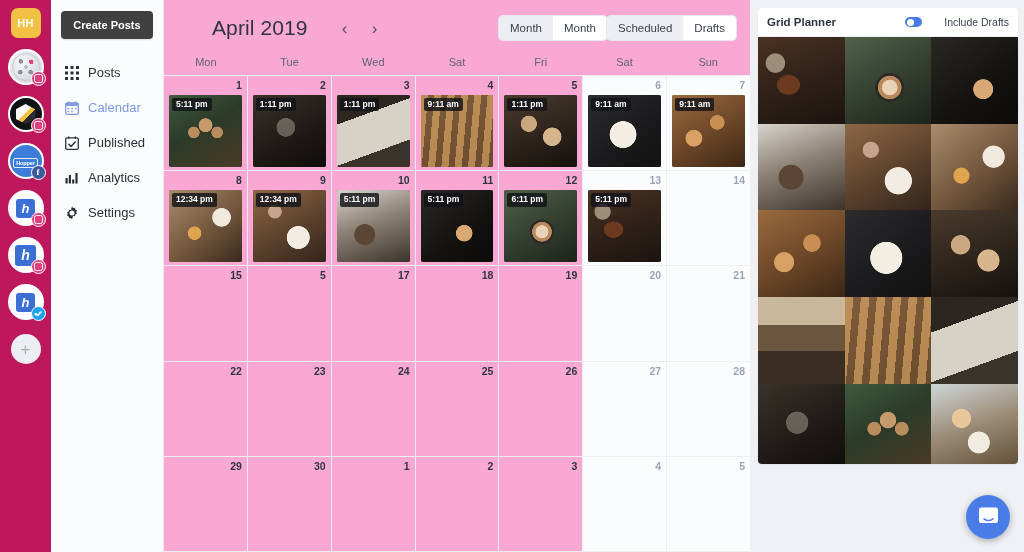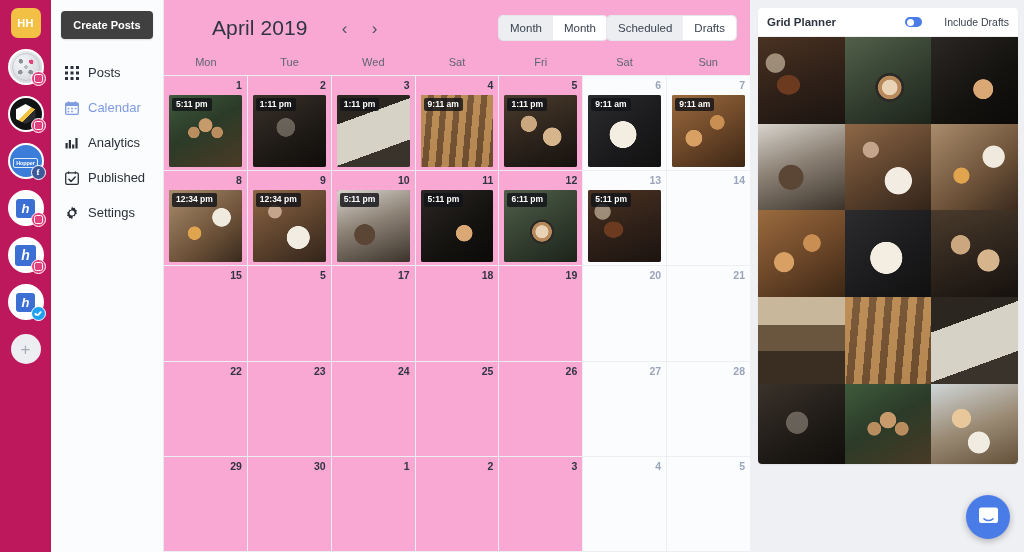--- a/index.html
+++ b/index.html
@@ -341,38 +341,38 @@
             <rect x="9.8" y="6.8" width="1.6" height="1.5"></rect>
             <rect x="2.6" y="9.8" width="1.6" height="1.5"></rect>
             <rect x="6.2" y="9.8" width="1.6" height="1.5"></rect>
           </g>
       </svg>
       <span>Calendar</span>
     </div>
 
     <div class="nav-item">
       <svg class="nav-ico" viewBox="0 0 14 14">
+        <rect x="0.7" y="1.8" width="12.6" height="11.5" rx="1.4" fill="none" stroke="#2b3038" stroke-width="1.3"></rect>
+        <rect x="3" y="0.3" width="1.3" height="2.6" rx=".6" fill="#2b3038"></rect>
+        <rect x="9.7" y="0.3" width="1.3" height="2.6" rx=".6" fill="#2b3038"></rect>
+        <path d="M3.9 8.3 L6 10.4 L10.2 6.1" fill="none" stroke="#2b3038" stroke-width="1.5" stroke-linecap="round" stroke-linejoin="round"></path>
+      </svg>
+      <span>Published</span>
+    </div>
+
+    <div class="nav-item">
+      <svg class="nav-ico" viewBox="0 0 14 14">
         <g fill="#2b3038">
           <rect x="0.5" y="7" width="2.2" height="5.5"></rect>
           <rect x="3.8" y="4" width="2.2" height="8.5"></rect>
           <rect x="7.1" y="8.5" width="2.2" height="4"></rect>
           <rect x="10.4" y="2" width="2.2" height="10.5"></rect>
         </g>
       </svg>
       <span>Analytics</span>
-    </div>
-
-    <div class="nav-item">
-      <svg class="nav-ico" viewBox="0 0 14 14">
-        <rect x="0.7" y="1.8" width="12.6" height="11.5" rx="1.4" fill="none" stroke="#2b3038" stroke-width="1.3"></rect>
-        <rect x="3" y="0.3" width="1.3" height="2.6" rx=".6" fill="#2b3038"></rect>
-        <rect x="9.7" y="0.3" width="1.3" height="2.6" rx=".6" fill="#2b3038"></rect>
-        <path d="M3.9 8.3 L6 10.4 L10.2 6.1" fill="none" stroke="#2b3038" stroke-width="1.5" stroke-linecap="round" stroke-linejoin="round"></path>
-      </svg>
-      <span>Published</span>
     </div>
 
     <div class="nav-item">
       <svg class="nav-ico" viewBox="0 0 14 14">
         <path fill="#2b3038" d="M7 0.6l1 1.5 1.8-.3.5 1.8 1.7.8-.8 1.6.8 1.6-1.7.8-.5 1.8-1.8-.3L7 13.4l-1-1.5-1.8.3-.5-1.8-1.7-.8.8-1.6-.8-1.6 1.7-.8.5-1.8 1.8.3z"></path>
         <circle cx="7" cy="7" r="2.5" fill="#fbfcfd"></circle>
       </svg>
       <span>Settings</span>
     </div>
   </div>

